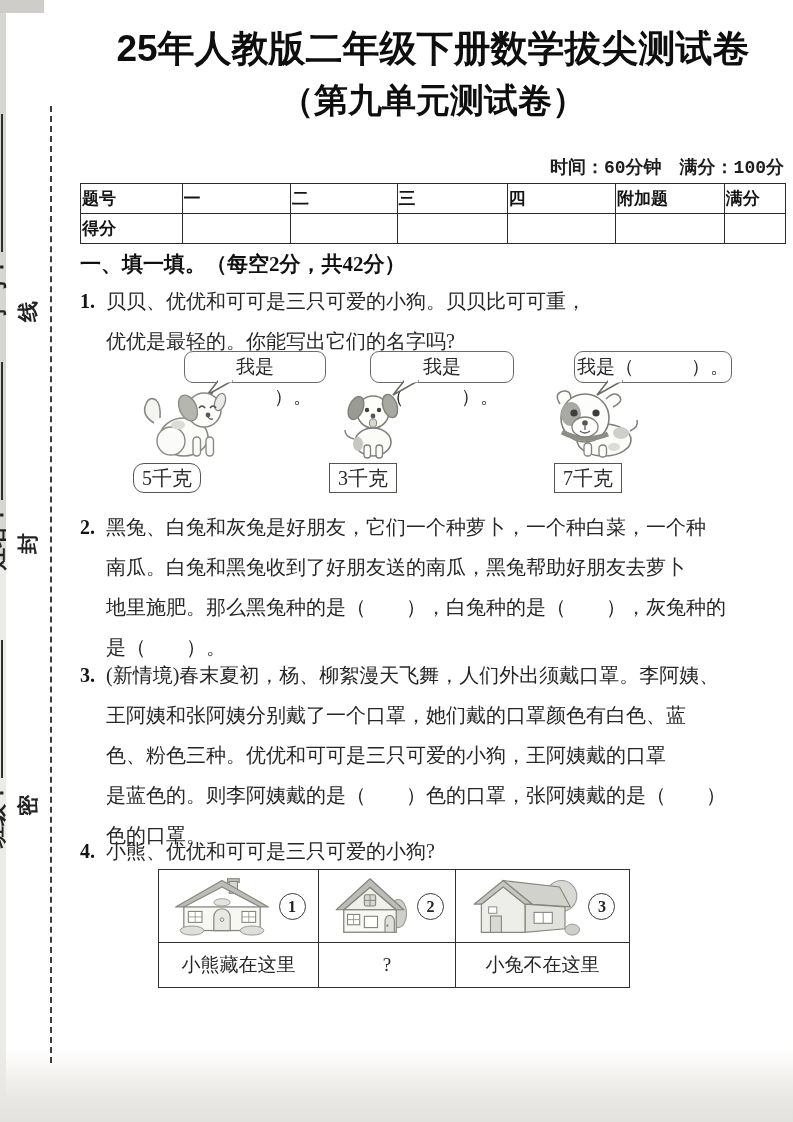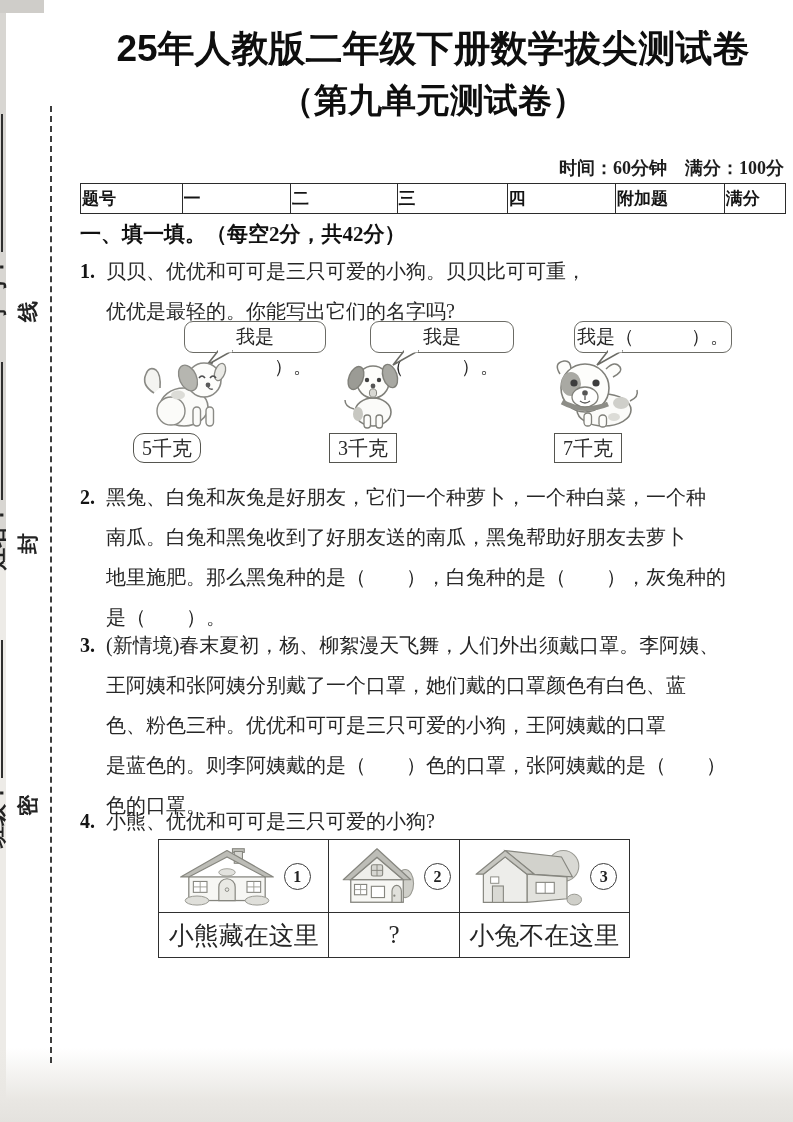--- a/index.html
+++ b/index.html
@@ -17,21 +17,21 @@
           white-space:nowrap;font-size:22px;line-height:24px;font-weight:600;color:#222;}
   .vfield .blank{display:inline-block;width:138px;border-bottom:2px solid #2e2e2e;margin-left:4px;}
   .sealchar{position:absolute;left:40px;transform:rotate(-90deg);transform-origin:left bottom;
             font-size:21px;line-height:24px;font-weight:600;background:#fff;padding:0 4px;color:#222;}
   
   .main{position:absolute;left:80px;top:0;width:706px;}
   .title{margin:26px 0 0;text-align:center;font-family:"Liberation Sans","DejaVu Sans",sans-serif;
          font-weight:700;font-size:37px;line-height:46px;color:#0e0e0e;}
   .subtitle{margin:8px 0 0;text-align:center;font-family:"Liberation Sans","DejaVu Sans",sans-serif;
             font-weight:700;font-size:34px;line-height:40px;color:#0e0e0e;}
-  .meta{margin:36px 2px 0 0;text-align:right;font-family:Liberation Serif, serif;
+  .meta{margin:36px 2px 0 0;text-align:right;font-family:Liberation Mono, monospace;
         font-weight:700;font-size:18px;line-height:24px;}
   table.score{margin-top:3px;width:100%;border-collapse:collapse;
               font-family:"Liberation Sans","DejaVu Sans",sans-serif;}
   table.score td{border:1.8px solid #2b2b2b;height:27px;
                  font-weight:700;font-size:17px;color:#141414;}
   .sec-heading{margin:7px 0 0;font-weight:700;font-size:21px;line-height:27px;color:#111;}
   .q{display:flex;font-size:20px;line-height:40px;color:#262626;}
   .qnum{width:26px;flex:0 0 26px;font-weight:700;color:#141414;}
   .qlines{flex:1;}
   .q1{margin-top:3px;} .q2{margin-top:0;} .q3{margin-top:-12px;} .q4{margin-top:-24px;}
@@ -40,21 +40,21 @@
   .bubble{position:absolute;top:0;height:30px;border:1.7px solid #6b6b65;border-radius:9px;
           background:#fff;font-size:19px;line-height:30px;text-align:center;color:#2a2a2a;}
   .bubble svg.tail{position:absolute;bottom:-14px;left:20px;}
   .wbox{position:absolute;top:112px;height:26px;border:1.7px solid #55554f;background:#fff;
         font-size:20px;line-height:26px;text-align:center;color:#2a2a2a;padding:1px 8px;}
   .dog{position:absolute;}
   
   table.houses{margin:-2px 0 0 78px;border-collapse:collapse;width:472px;}
   table.houses td{border:1.8px solid #2f2f2f;text-align:center;vertical-align:middle;}
   table.houses tr.r1 td{height:70px;}
-  table.houses tr.r2 td{height:42px;font-size:25px;color:#262626;margin-left:47px;}
+  table.houses tr.r2 td{height:42px;font-size:19px;color:#262626;margin-left:47px;}
   .housecell{display:flex;align-items:center;justify-content:center;gap:7px;}
   .badge{display:inline-block;width:25px;height:25px;border:1.7px solid #3c3c3c;border-radius:50%;
          font-size:16px;line-height:25px;font-weight:600;text-align:center;color:#222;flex:0 0 25px;}
   .answer{margin:10px 0 0 26px;font-size:20px;line-height:30px;color:#262626;}
 </style>
 </head>
 <body>
 
 <div class="page">
 
@@ -86,20 +86,29 @@
     <table class="score">
       <tbody>
       <tr>
         <td style="width:14.4%">题号</td>
         <td style="width:15.4%">一</td>
         <td style="width:15.1%">二</td>
         <td style="width:15.6%">三</td>
         <td style="width:15.4%">四</td>
         <td style="width:15.4%">附加题</td>
         <td style="width:8.7%">满分</td>
+      </tr>
+      <tr>
+        <td>得分</td>
+        <td></td>
+        <td></td>
+        <td></td>
+        <td></td>
+        <td></td>
+        <td></td>
       </tr>
       </tbody>
     </table>
 
     <div class="sec-heading">一、填一填。（每空2分，共42分）</div>
 
     <div class="q q1">
       <span class="qnum">1.</span>
       <div class="qlines">
         <div>贝贝、优优和可可是三只可爱的小狗。贝贝比可可重，</div>

